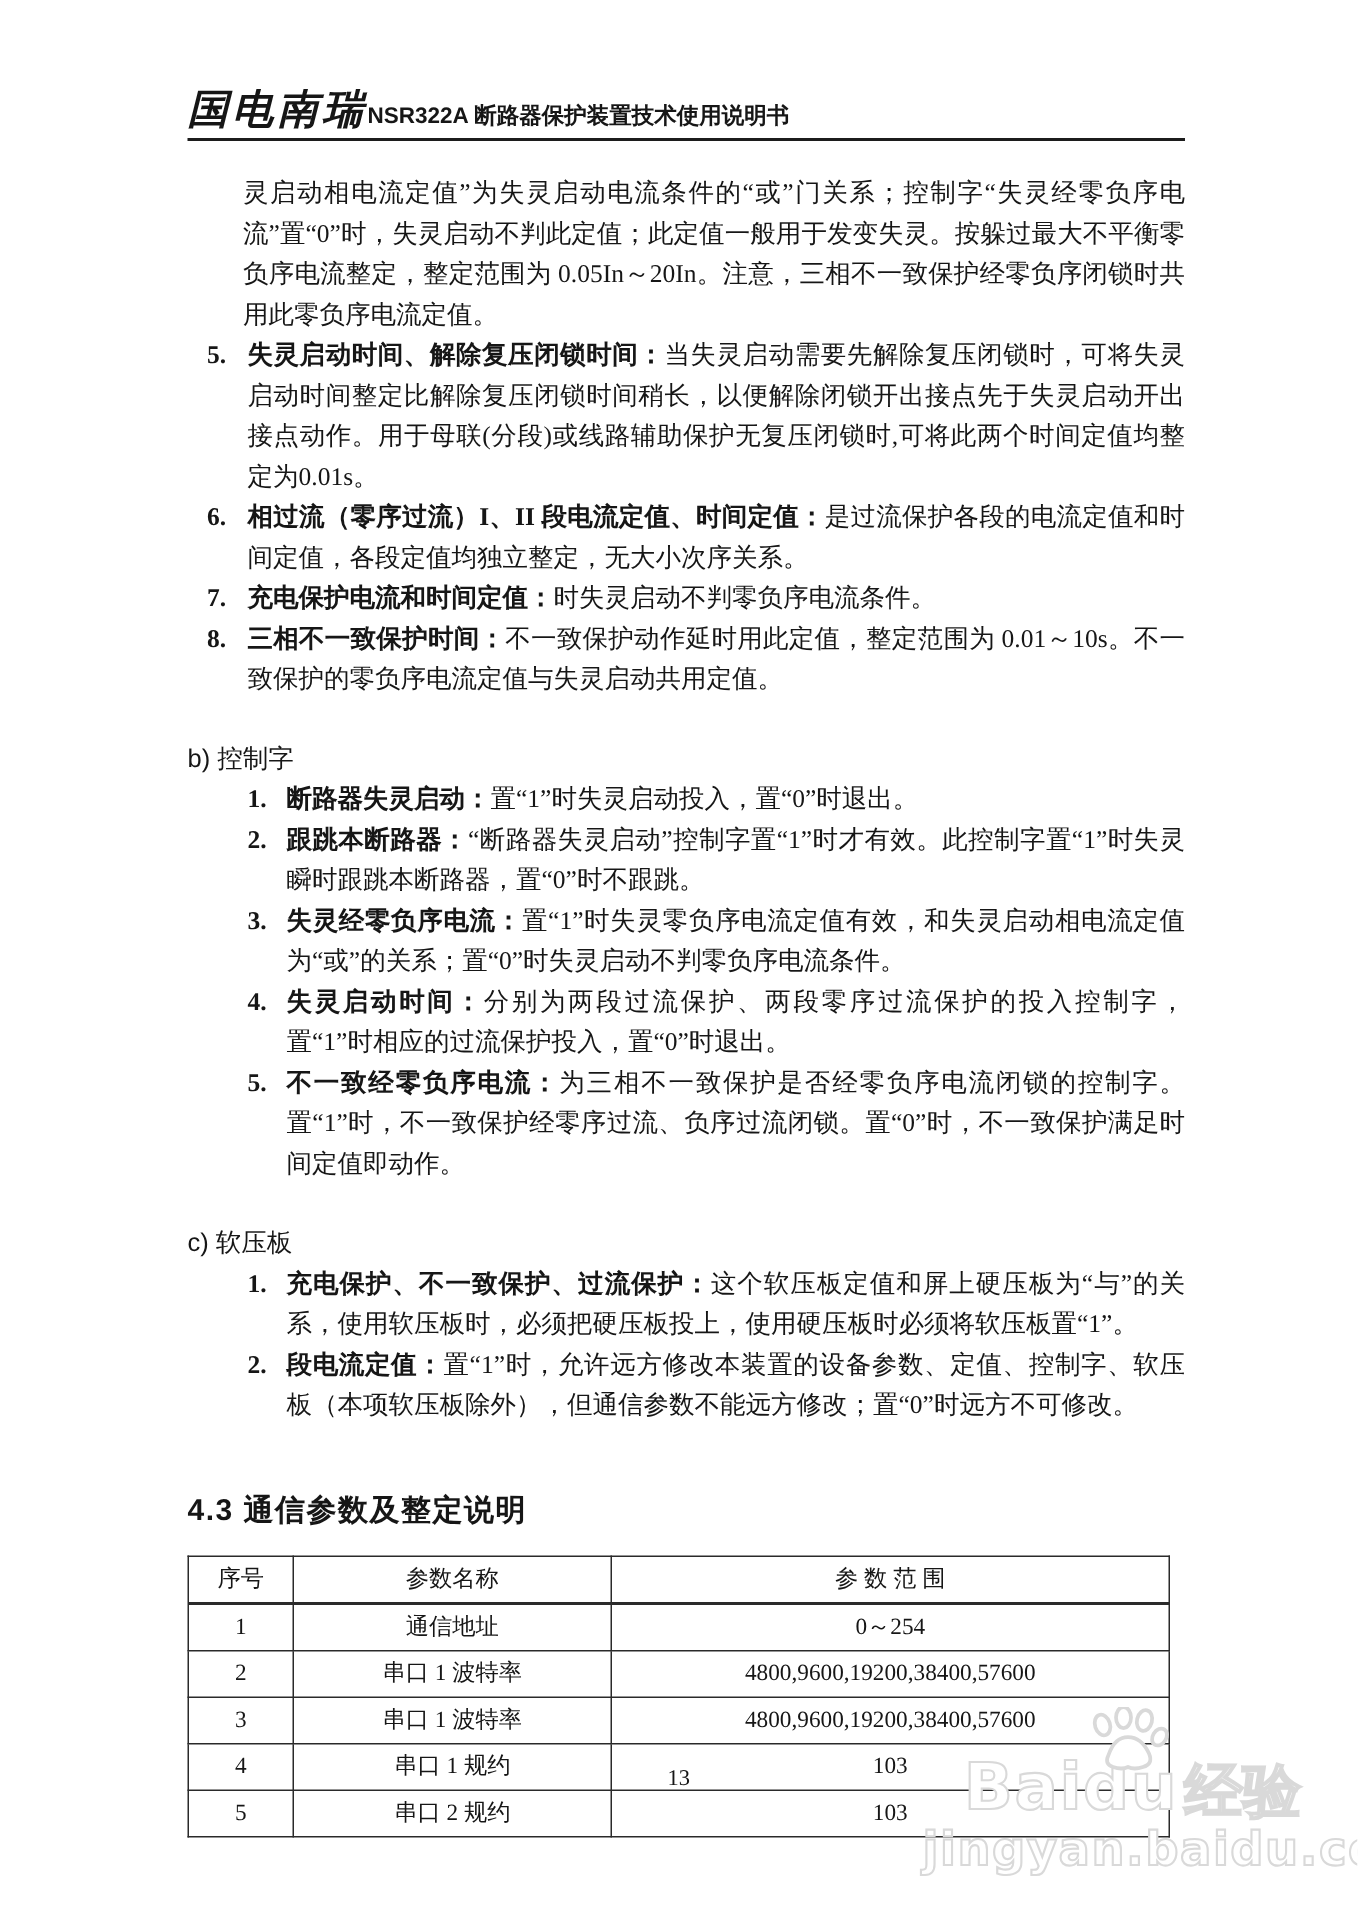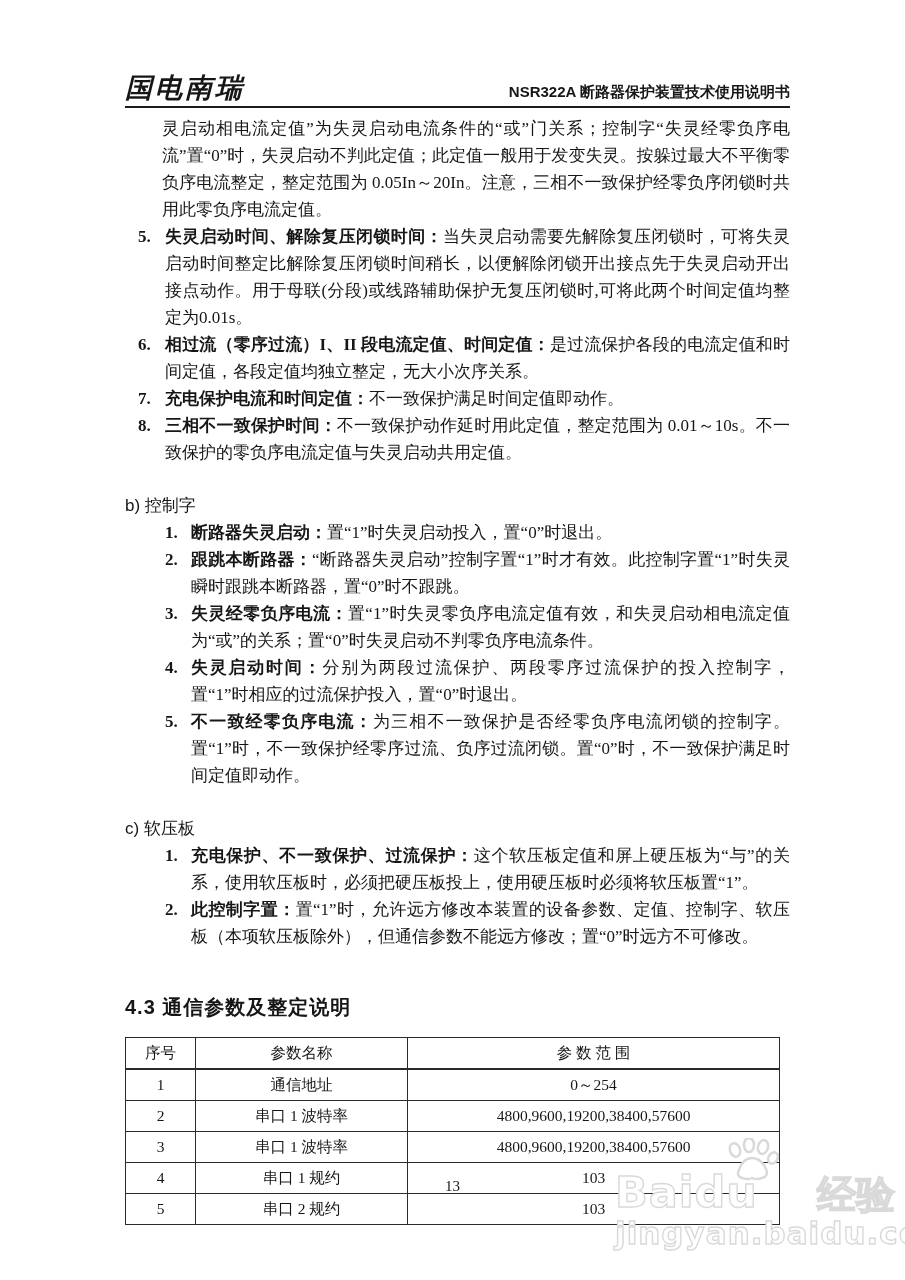--- a/index.html
+++ b/index.html
@@ -3,22 +3,22 @@
 <meta charset="utf-8">
 <style>
   html,body { margin:0; padding:0; background:#ffffff; }
   .page {
     position:relative; width:905px; height:1280px; margin:0 auto;
     background:#ffffff; color:#161616; overflow:hidden;
     font-family:"Liberation Serif","DejaVu Serif",serif;
   }
   
   .hdr {
-    position:absolute; left:125px; top:74px; width:665px;
-    display:flex; justify-content:space-between; align-items:flex-end;
+    position:absolute; left:125px; top:60px; width:665px;
+    display:flex; align-items:flex-end;
     border-bottom:2px solid #1c1c1c; padding-bottom:5px;
   }
   .logo {
     font-family:"DejaVu Serif",serif; font-style:italic; font-weight:bold;
     font-size:27px; letter-spacing:3px; line-height:1;
   }
   .doc-title {
     font-family:"Liberation Sans","DejaVu Sans",sans-serif;
     font-weight:bold; font-size:15px; line-height:1; padding-bottom:2px;
   }
@@ -59,21 +59,21 @@
   .page-num {
     position:absolute; top:1178px; left:0; width:905px;
     text-align:center; font-size:15px;
   }
   .watermark {
     position:absolute; right:10px; top:1152px; width:280px;
     text-align:center; user-select:none;
     color:#ffffff; -webkit-text-stroke:1.4px #d9d9d9;
     font-family:"DejaVu Sans","Liberation Sans",sans-serif; font-weight:bold;
   }
-  .wm-row { position:relative; display:flex; align-items:flex-end; justify-content:space-between; gap:4px; height:62px; }
+  .wm-row { position:relative; display:flex; align-items:flex-end; justify-content:center; gap:4px; height:62px; }
   .wm-baidu { font-size:43px; line-height:1; letter-spacing:1px; }
   .wm-cn { font-size:39px; line-height:1; }
   .wm-paw { position:absolute; left:108px; top:-14px; }
   .wm-url { font-size:31px; line-height:1.1; margin-top:2px; letter-spacing:1px; }
 </style>
 </head>
 <body>
 
 <div class="page">
 
@@ -87,21 +87,21 @@
     <p class="cont-para">灵启动相电流定值”为失灵启动电流条件的“或”门关系；控制字“失灵经零负序电流”置“0”时，失灵启动不判此定值；此定值一般用于发变失灵。按躲过最大不平衡零负序电流整定，整定范围为 0.05In～20In。注意，三相不一致保护经零负序闭锁时共用此零负序电流定值。</p>
 
     <div class="list-block">
       <div class="item">
         <span class="num">5.</span><span class="term">失灵启动时间、解除复压闭锁时间：</span><span class="desc">当失灵启动需要先解除复压闭锁时，可将失灵启动时间整定比解除复压闭锁时间稍长，以便解除闭锁开出接点先于失灵启动开出接点动作。用于母联(分段)或线路辅助保护无复压闭锁时,可将此两个时间定值均整定为0.01s。</span>
       </div>
       <div class="item">
         <span class="num">6.</span><span class="term">相过流（零序过流）I、II 段电流定值、时间定值：</span><span class="desc">是过流保护各段的电流定值和时间定值，各段定值均独立整定，无大小次序关系。</span>
       </div>
       <div class="item">
-        <span class="num">7.</span><span class="term">充电保护电流和时间定值：</span><span class="desc">不一致保护满足时间定值即动作。</span>
+        <span class="num">7.</span><span class="term">充电保护电流和时间定值：</span><span class="desc">时失灵启动不判零负序电流条件。</span>
       </div>
       <div class="item">
         <span class="num">8.</span><span class="term">三相不一致保护时间：</span><span class="desc">不一致保护动作延时用此定值，整定范围为 0.01～10s。不一致保护的零负序电流定值与失灵启动共用定值。</span>
       </div>
     </div>
 
     <div class="sec-label">b) 控制字</div>
     <div class="list-block">
       <div class="item2">
         <span class="num">1.</span><span class="term">断路器失灵启动：</span><span class="desc">置“1”时失灵启动投入，置“0”时退出。</span>
@@ -119,21 +119,21 @@
         <span class="num">5.</span><span class="term">不一致经零负序电流：</span><span class="desc">为三相不一致保护是否经零负序电流闭锁的控制字。置“1”时，不一致保护经零序过流、负序过流闭锁。置“0”时，不一致保护满足时间定值即动作。</span>
       </div>
     </div>
 
     <div class="sec-label">c) 软压板</div>
     <div class="list-block">
       <div class="item2">
         <span class="num">1.</span><span class="term">充电保护、不一致保护、过流保护：</span><span class="desc">这个软压板定值和屏上硬压板为“与”的关系，使用软压板时，必须把硬压板投上，使用硬压板时必须将软压板置“1”。</span>
       </div>
       <div class="item2">
-        <span class="num">2.</span><span class="term">此控制字置：</span><span class="desc">置“1”时，允许远方修改本装置的设备参数、定值、控制字、软压板（本项软压板除外），但通信参数不能远方修改；置“0”时远方不可修改。</span>
+        <span class="num">2.</span><span class="term">段电流定值：</span><span class="desc">置“1”时，允许远方修改本装置的设备参数、定值、控制字、软压板（本项软压板除外），但通信参数不能远方修改；置“0”时远方不可修改。</span>
       </div>
     </div>
 
     <h2 class="sec43">4.3 通信参数及整定说明</h2>
 
     <table class="params">
       <colgroup>
           <col class="col-no">
           <col class="col-name">
           <col>

